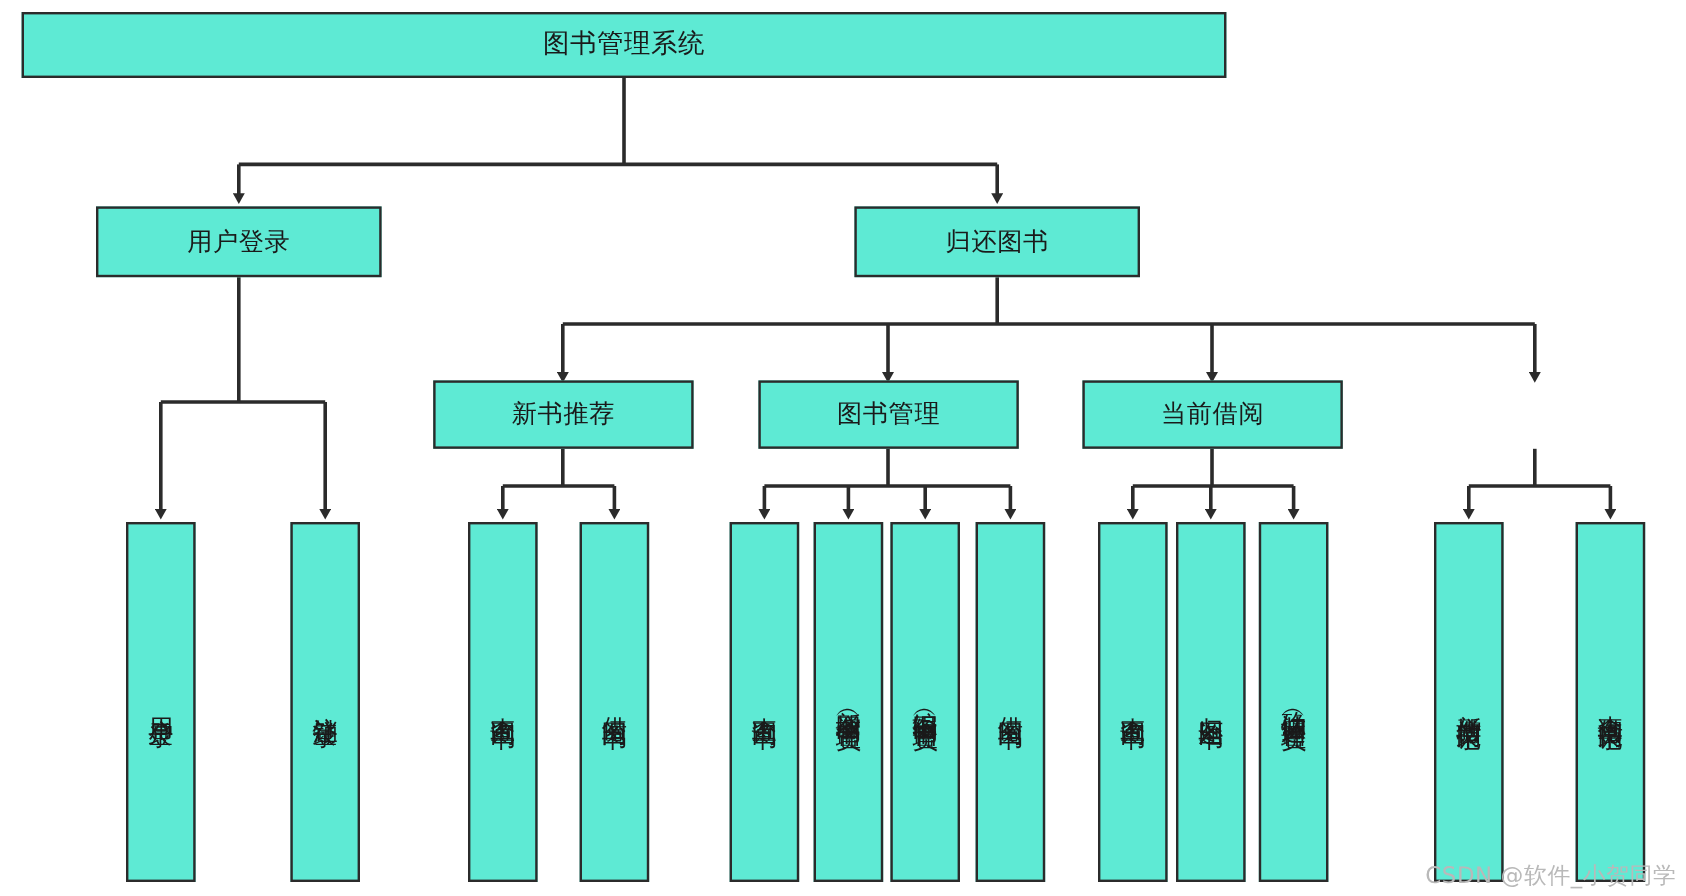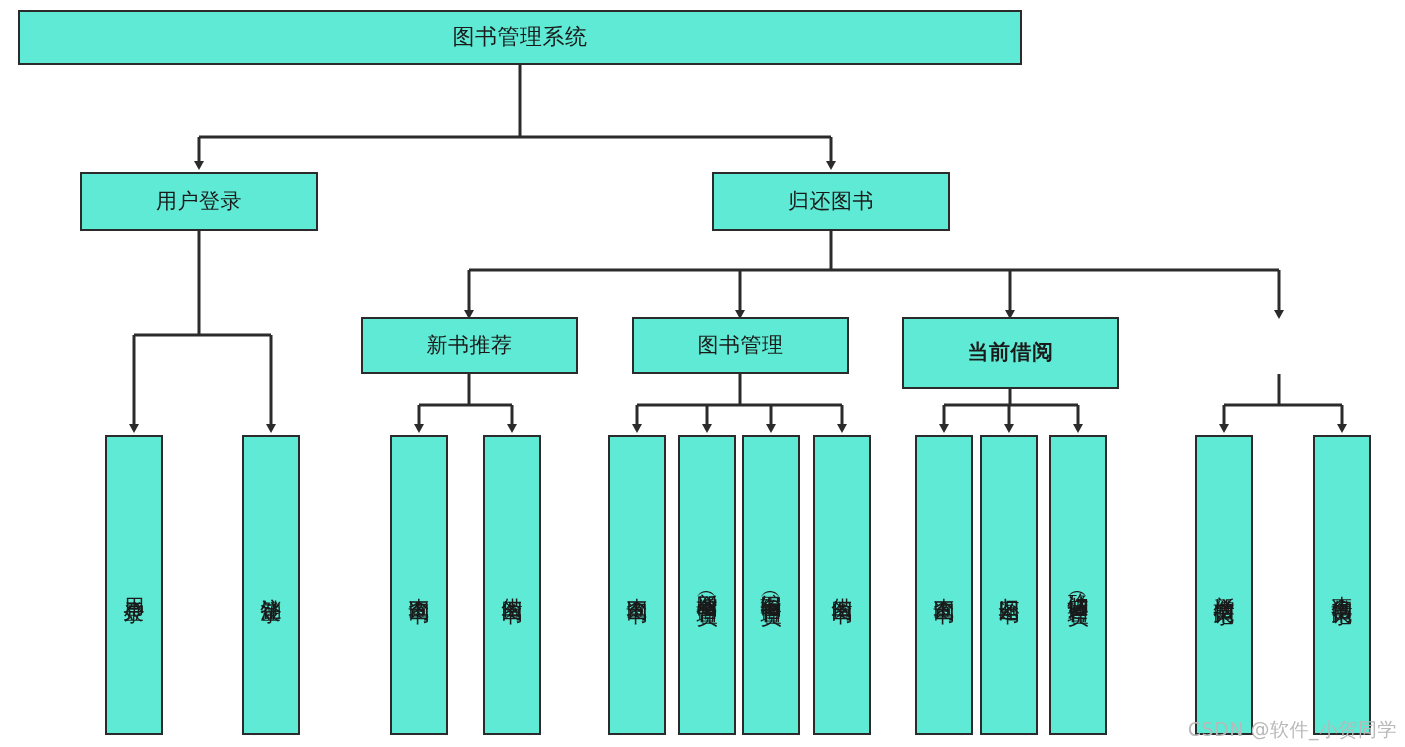--- a/index.html
+++ b/index.html
@@ -138,21 +138,21 @@
   <div class="node horiz" style="left:712px; top:172px; width:238px; height:59px;">
     <span class="label">归还图书</span>
   </div>
 
   <div class="node horiz" style="left:361px; top:317px; width:217px; height:57px;">
     <span class="label">新书推荐</span>
   </div>
   <div class="node horiz" style="left:632px; top:317px; width:217px; height:57px;">
     <span class="label">图书管理</span>
   </div>
-  <div class="node horiz" style="left:902px; top:317px; width:217px; height:72px;font-weight:bold;">
+  <div class="node horiz" style="left:902px; top:317px; width:217px; height:57px;">
     <span class="label">当前借阅</span>
   </div>
 
   <div class="node vert" style="left:105px; top:435px; width:58px; height:300px;">
     <span class="label">用户登录</span>
   </div>
   <div class="node vert" style="left:242px; top:435px; width:58px; height:300px;">
     <span class="label">注销登录</span>
   </div>
 

